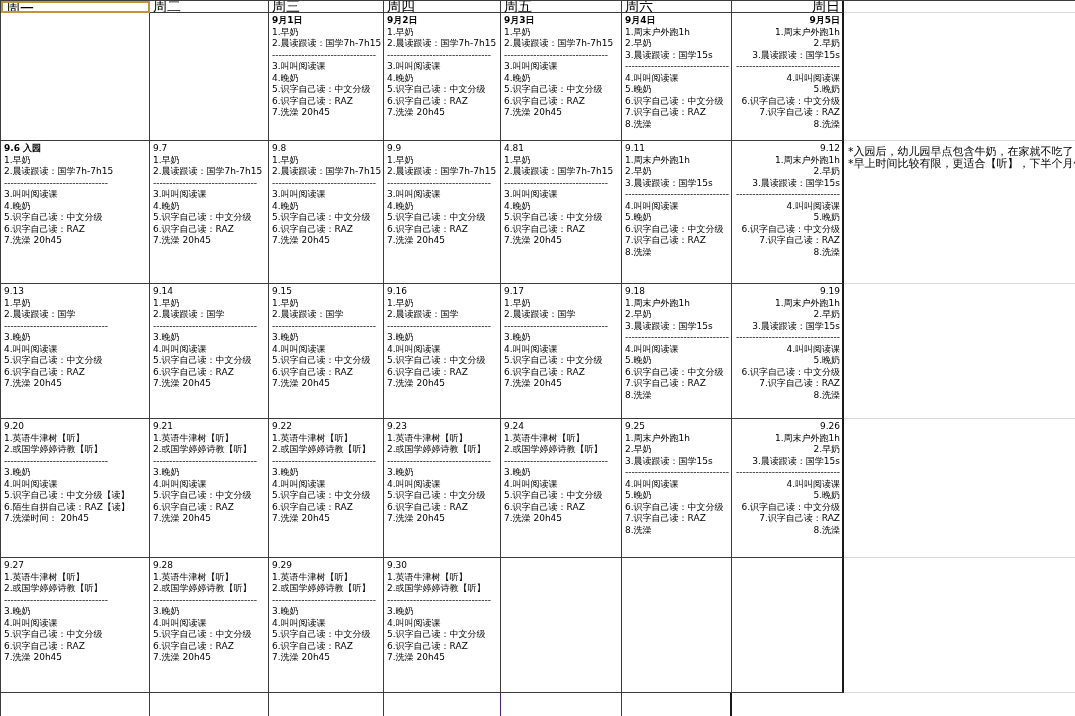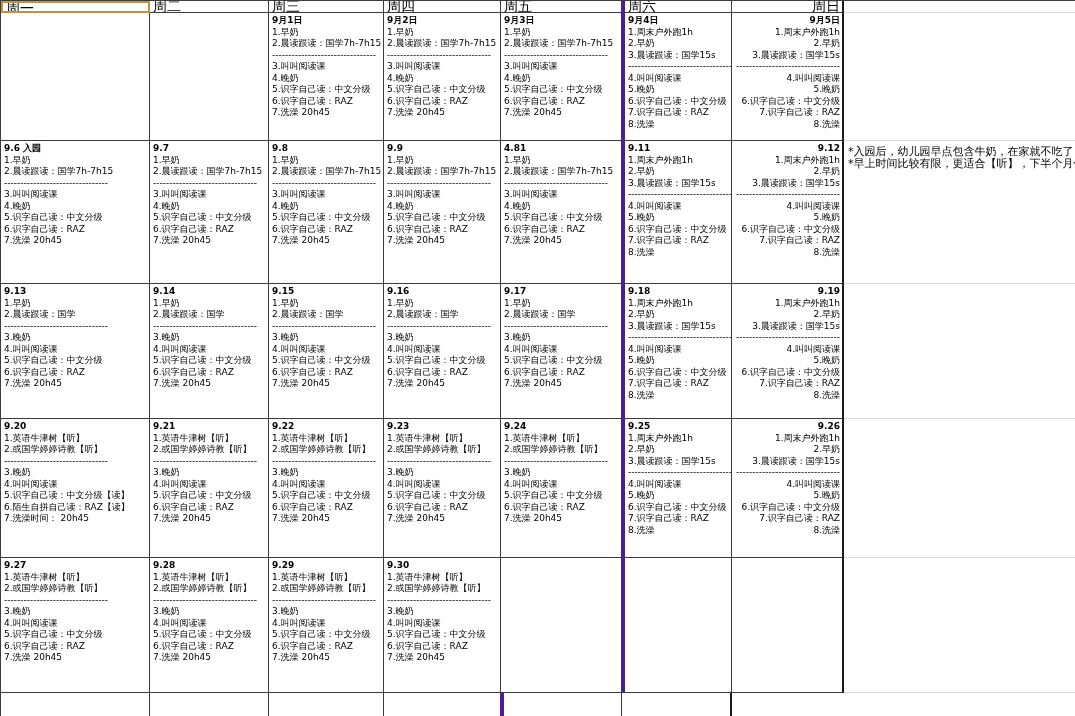--- a/index.html
+++ b/index.html
@@ -24,24 +24,24 @@
     border-right: 1px solid #3c3c3c;
     border-bottom: 1px solid #3c3c3c;
     overflow: hidden;
     padding: 2px 2px 0 3px;
     font-size: 9px;
     line-height: 11.5px;
     white-space: nowrap;
   }
   .header { font-size: 14px; line-height: 9px; padding-top: 1px; }
   .hl { border: 2px solid #c09340; }
-  .wkL { border-left: 4px solid #4c1d95; margin-left: -1px; }
+  .wkL { border-left: 1px solid #4c1d95; margin-left: -1px; }
   .wkR { border-right: 2px solid #1a1a1a; text-align: right; }
   .date { font-weight: bold; }
-  .date.plain { font-weight: bold; text-decoration: none; }
+  .date.plain { font-weight: normal; text-decoration: none; }
   .line {}
   .sep { letter-spacing: 0px; }
   .notes-cell {
     border-right: none;
     border-bottom: 1px solid #d9d9d9;
     padding: 5px 2px 0 4px;
   }
   .notes-cell.last { border-bottom: none; }
   .note { font-size: 11px; line-height: 12px; }
   .footer-cell { padding-top: 4px; }

